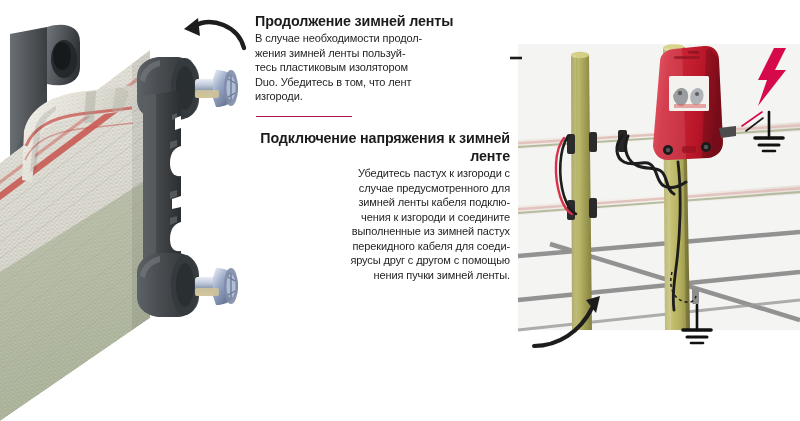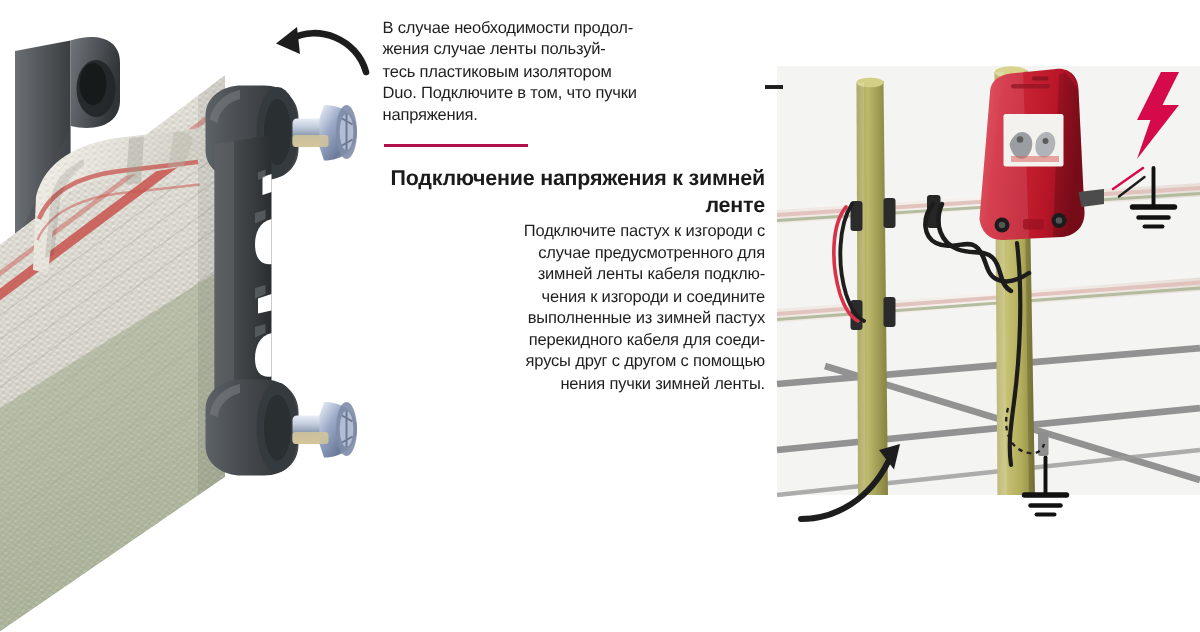--- a/index.html
+++ b/index.html
@@ -233,38 +233,39 @@
       <g>
         <path d="M244,48 C238,26 212,16 194,26" stroke="#1d1d1d" stroke-width="4.4" fill="none" stroke-linecap="round"></path>
         <path d="M198,18 L184,29 L200,36 Z" fill="#1d1d1d"></path>
       </g>
     </svg>
   </div>
 
   <div class="text-col">
 
     <div>
+      <h2 class="blk-title">Продолжение зимней ленты</h2>
       <p class="blk-body">
         <span class="ln">В случае необходимости продол-</span>
-        <span class="ln">жения случае ленты пользуй-</span>
+        <span class="ln">жения зимней ленты пользуй-</span>
         <span class="ln">тесь пластиковым изолятором</span>
-        <span class="ln">Duo. Подключите в том, что пучки</span>
-        <span class="ln">напряжения.</span>
+        <span class="ln">Duo. Убедитесь в том, что лент</span>
+        <span class="ln">изгороди.</span>
       </p>
     </div>
 
     <div class="rule"></div>
 
     <div class="blk2">
       <h2 class="blk-title">
         <span class="ln">Подключение напряжения</span>
         <span class="ln">к зимней ленте</span>
       </h2>
       <p class="blk-body">
-        <span class="ln">Подключите пастух к изгороди с</span>
+        <span class="ln">Убедитесь пастух к изгороди с</span>
         <span class="ln">случае предусмотренного для</span>
         <span class="ln">зимней ленты кабеля подклю-</span>
         <span class="ln">чения к изгороди и соедините</span>
         <span class="ln">выполненные из зимней пастух</span>
         <span class="ln">перекидного кабеля для соеди-</span>
         <span class="ln">ярусы друг с другом с помощью</span>
         <span class="ln">нения пучки зимней ленты.</span>
       </p>
     </div>
   </div>

